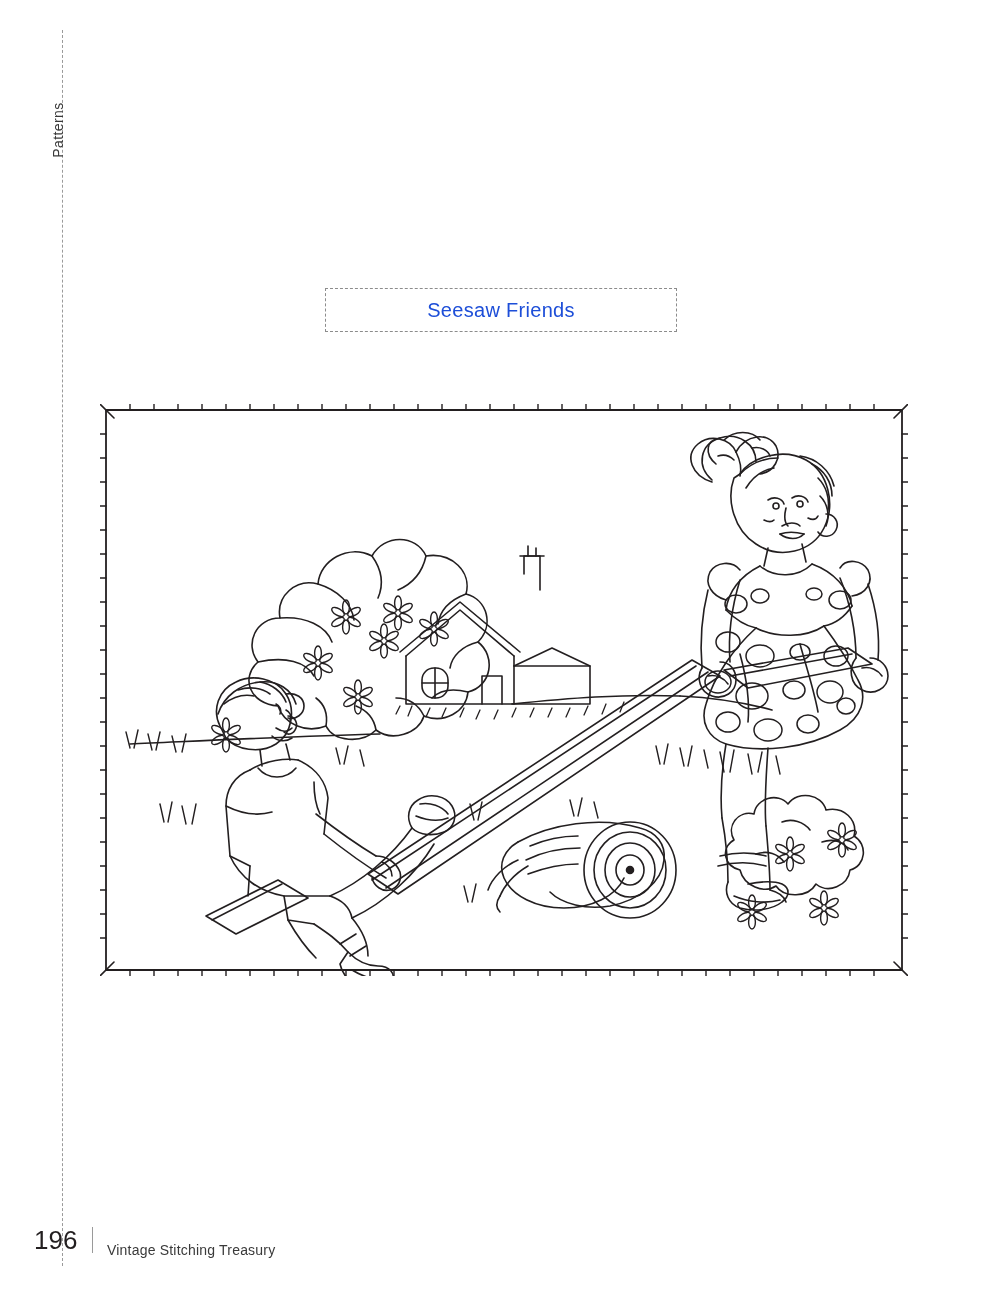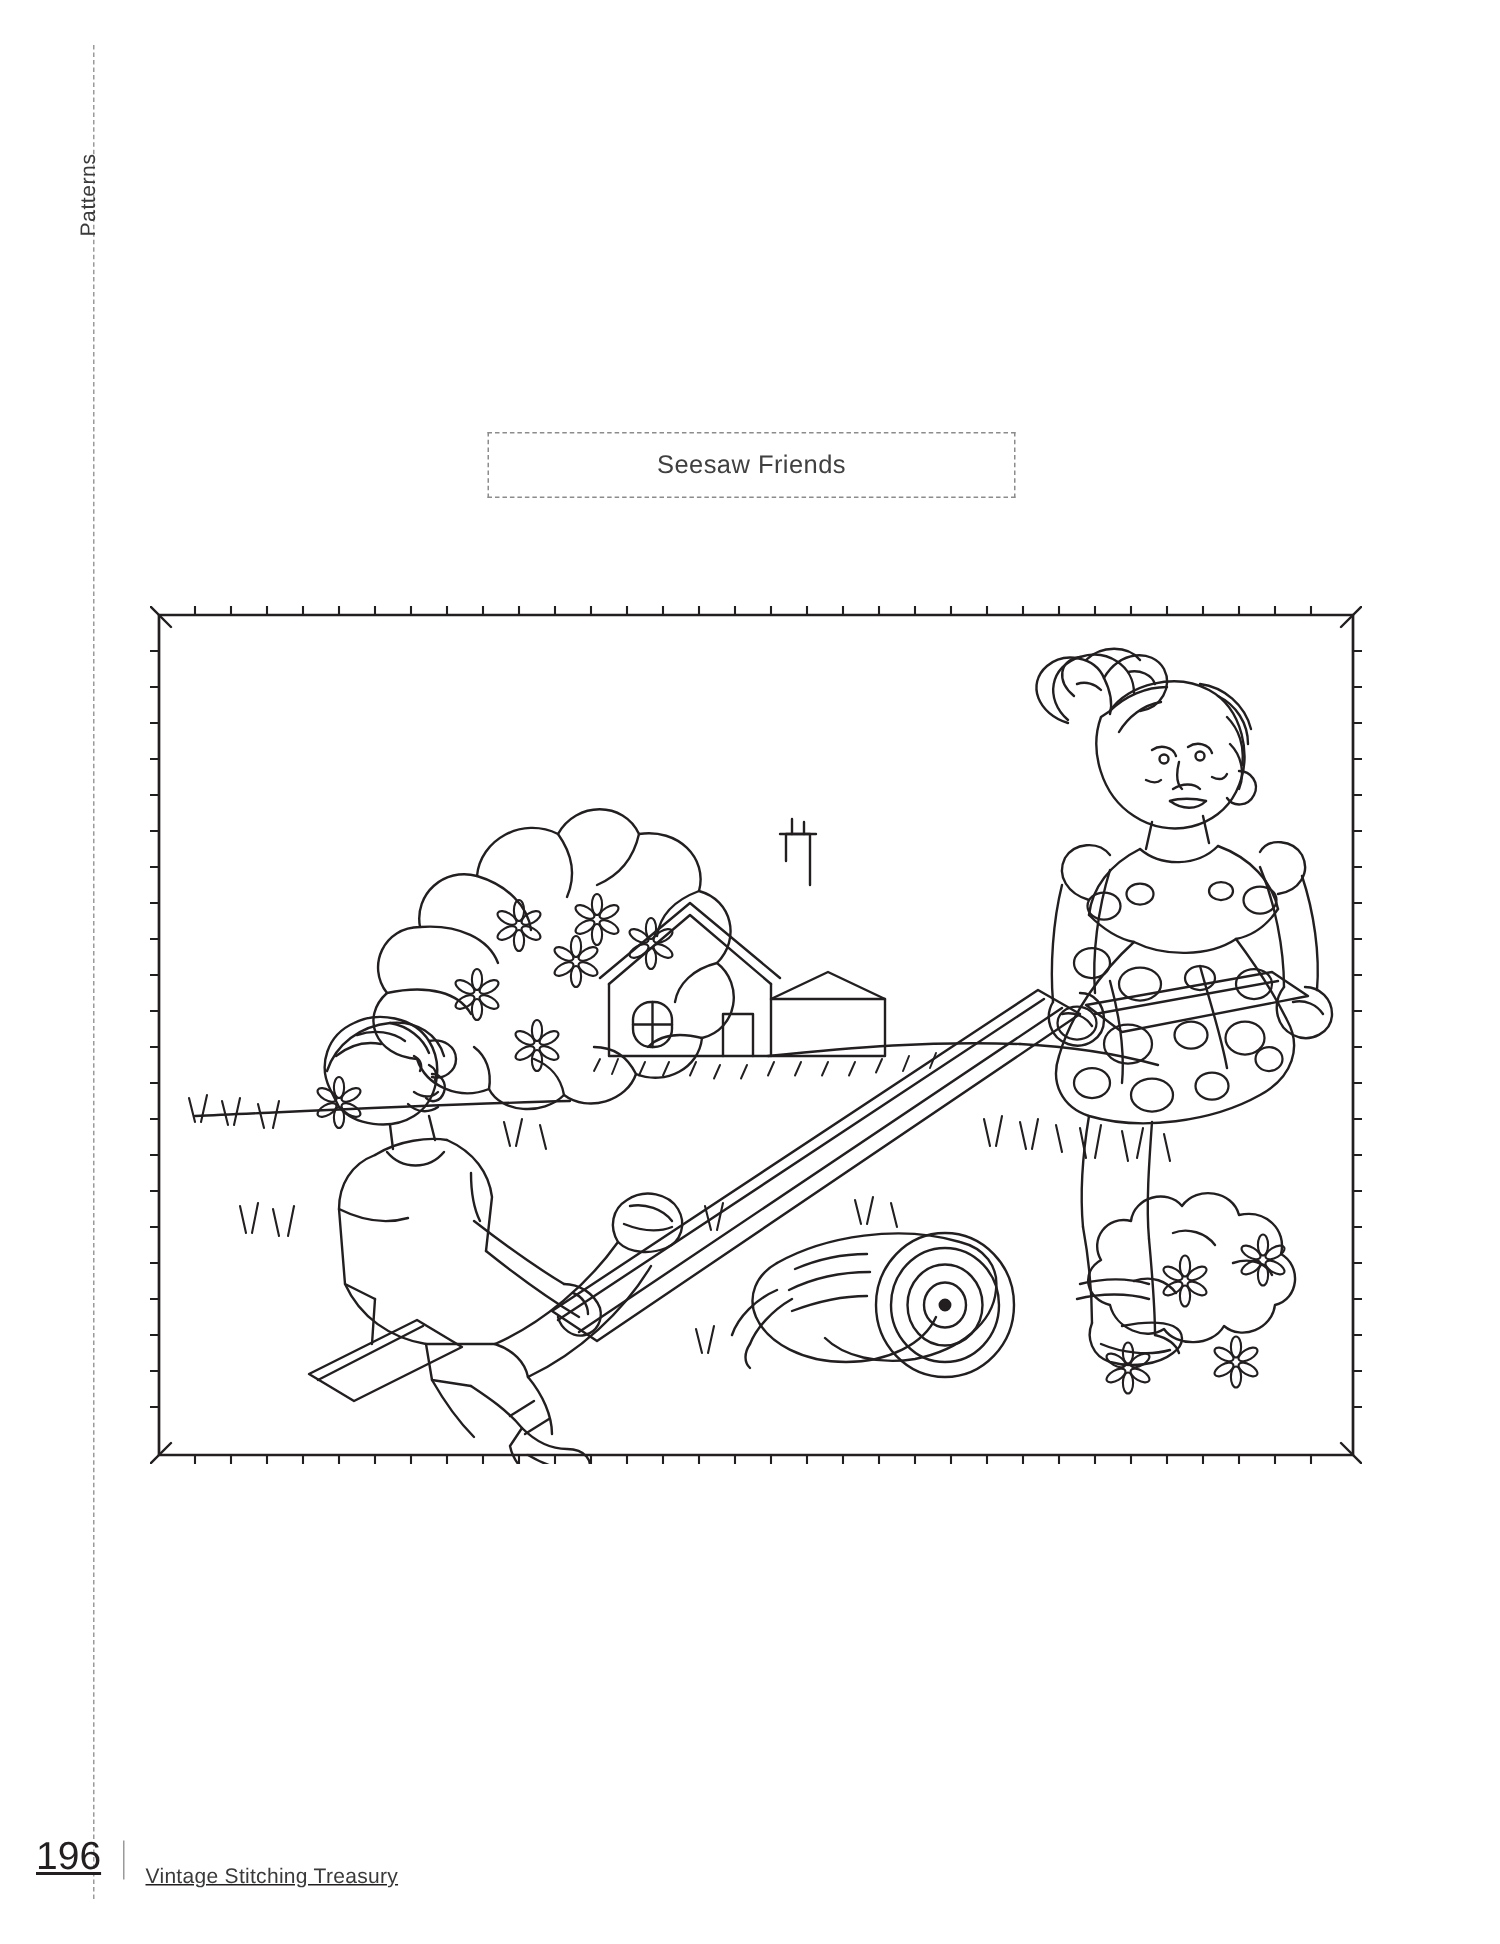--- a/index.html
+++ b/index.html
@@ -55,43 +55,42 @@
     top: 288px;
     width: 352px;
     height: 44px;
     border: 1px dashed #8c8c8c;
     display: flex;
     align-items: center;
     justify-content: center;
     box-sizing: border-box;
   }
   .caption-text {
-    font-size: 17px;
-    color: #404040;
+    font-size: 20px;
+    color: #1d4ed8;
     letter-spacing: 0.3px;
   }
 
   
   .art-frame {
     position: absolute;
     left: 100px;
     top: 404px;
     width: 808px;
     height: 572px;
   }
   .art-frame svg { display: block; }
 
   
   .footer {
     position: absolute;
-    left: 24px;
+    left: 34px;
     bottom: 38px;
     display: flex;
-    align-items: flex-start;
-    text-decoration: underline;
+    align-items: center;
   }
   .folio {
     font-size: 26px;
     color: #231f20;
     width: 58px;
     text-align: left;
     padding-left: 0px;
   }
   .footer-rule {
     width: 0;

